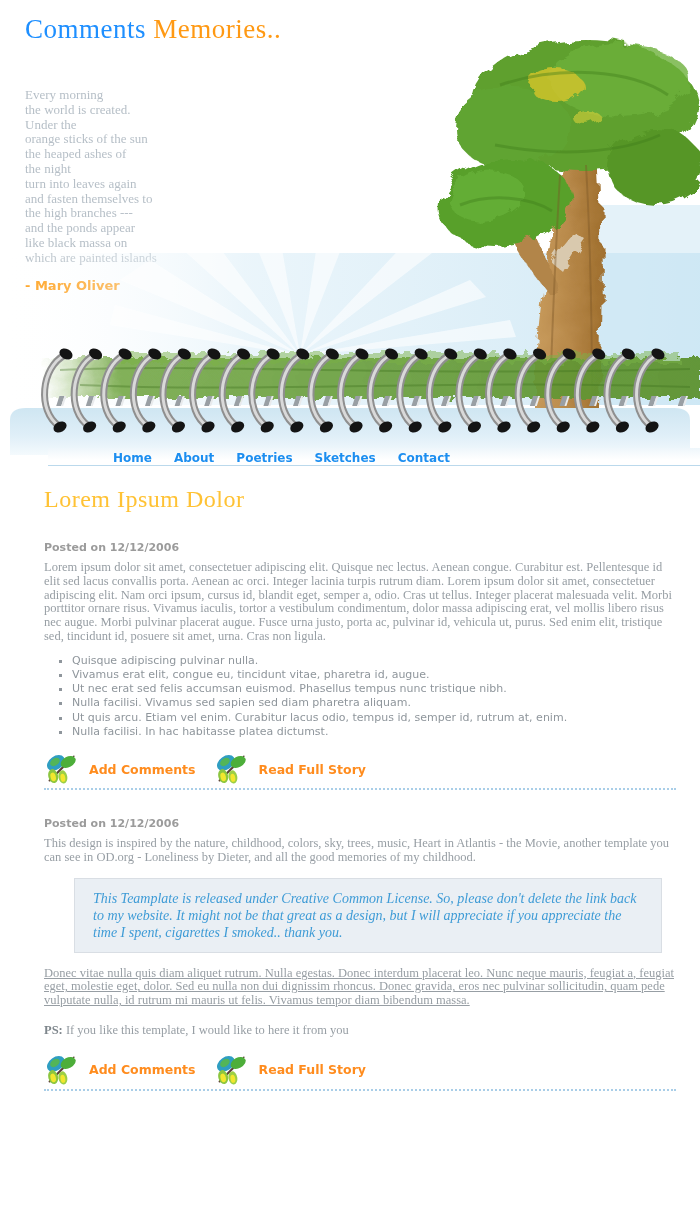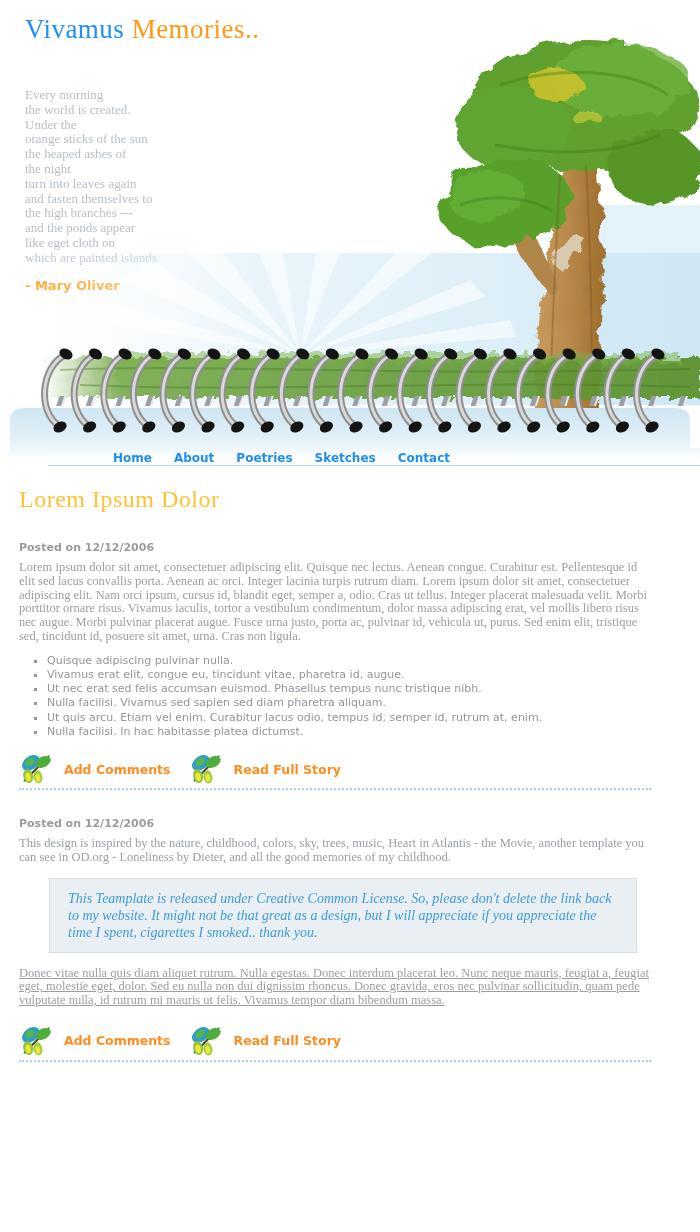--- a/index.html
+++ b/index.html
@@ -12,21 +12,21 @@
   .poem{position:absolute;left:25px;top:88px;font-size:13px;line-height:14.8px;color:#B6BFC7;}
   .poem-author{position:absolute;left:25px;top:278px;font-family:"DejaVu Sans","Liberation Sans",sans-serif;
                font-size:13px;font-weight:bold;color:#FFA322;}
   .header-art{position:absolute;left:0;top:25px;width:700px;height:430px;}
   
   .nav{position:absolute;left:0;top:448px;width:689px;height:18px;padding-left:65px;box-sizing:border-box;
        border-bottom:1px solid #BBD9EC;background:linear-gradient(#eef6fb, #ffffff 70%);margin-left:48px;}
   .nav a{font-family:"DejaVu Sans","Liberation Sans",sans-serif;font-size:12px;font-weight:bold;
          color:#1C8EF0;text-decoration:none;margin-right:22px;}
   
-  .content{position:absolute;left:19px;top:484px;width:632px;}
+  .content{position:absolute;left:44px;top:484px;width:632px;}
   h2.article-title{font-size:24px;font-weight:normal;color:#FFC234;margin:0;line-height:30px;letter-spacing:.5px;}
   .posted{font-family:"DejaVu Sans","Liberation Sans",sans-serif;font-size:11px;font-weight:bold;
           color:#9B9B9B;margin-top:27px;}
   .body-text{font-size:12.5px;line-height:13.8px;color:#979EA4;margin-top:7px;}
   ul.bullets{margin:10px 0 0 0;padding-left:28px;list-style-type:square;}
   ul.bullets li{font-family:"DejaVu Sans","Liberation Sans",sans-serif;font-size:11px;line-height:14.2px;color:#8F969C;}
   .links-row{display:flex;align-items:flex-end;margin-top:13px;height:32px;}
   .story-link{display:flex;align-items:center;text-decoration:none;margin-right:18px;}
   .story-link .lbl{font-family:"DejaVu Sans","Liberation Sans",sans-serif;font-size:12.5px;font-weight:bold;
                    color:#FF8C1E;margin-left:9px;}
@@ -40,34 +40,34 @@
   
   .footer{position:absolute;left:0;top:1196px;width:700px;border-top:1px solid #E3E3E3;
           font-family:"DejaVu Sans","Liberation Sans",sans-serif;font-size:10px;color:#ABABAB;
           padding:7px 0 0 6px;box-sizing:border-box;}
 </style>
 </head>
 <body>
 
 <div id="page">
 
-  <h1 class="site-title"><span class="t1">Vivamus </span><span class="t2">Memories..</span></h1>
+  <h1 class="site-title"><span class="t1">Comments </span><span class="t2">Memories..</span></h1>
 
   <div class="poem">
       <div>Every morning</div>
       <div>the world is created.</div>
       <div>Under the</div>
       <div>orange sticks of the sun</div>
       <div>the heaped ashes of</div>
       <div>the night</div>
       <div>turn into leaves again</div>
       <div>and fasten themselves to</div>
       <div>the high branches ---</div>
       <div>and the ponds appear</div>
-      <div>like eget cloth on</div>
+      <div>like black massa on</div>
       <div>which are painted islands</div>
     </div>
 
   <div class="poem-author">- Mary Oliver</div>
 
   <svg class="header-art" viewBox="0 0 700 430" width="700" height="430">
     <defs>
       <filter id="rough" x="-20%" y="-20%" width="140%" height="140%">
         <feTurbulence type="fractalNoise" baseFrequency="0.045 0.05" numOctaves="4" seed="7" result="n"></feTurbulence>
         <feDisplacementMap in="SourceGraphic" in2="n" scale="16"></feDisplacementMap>
@@ -253,20 +253,21 @@
         </svg>
         <span class="lbl">Read Full Story</span>
       </a>
     </div>
     <hr class="dotted-sep">
 
     <div class="posted">Posted on 12/12/2006</div>
     <div class="body-text">This design is inspired by the nature, childhood, colors, sky, trees, music, Heart in Atlantis - the Movie, another template you can see in OD.org - Loneliness by Dieter, and all the good memories of my childhood.</div>
     <div class="quote-box">This Teamplate is released under Creative Common License. So, please don't delete the link back to my website. It might not be that great as a design, but I will appreciate if you appreciate the time I spent, cigarettes I smoked.. thank you.</div>
     <div class="body-text mt14">Donec vitae nulla quis diam aliquet rutrum. Nulla egestas. Donec interdum placerat leo. Nunc neque mauris, feugiat a, feugiat eget, molestie eget, dolor. Sed eu nulla non dui dignissim rhoncus. Donec gravida, eros nec pulvinar sollicitudin, quam pede vulputate nulla, id rutrum mi mauris ut felis. Vivamus tempor diam bibendum massa.</div>
+    <div class="ps-line"><b>PS:</b><span> If you like this template, I would like to here it from you</span></div>
 
     <div class="links-row" style="margin-top:16px;">
       <a class="story-link" href="#">
         <svg width="36" height="30" viewBox="0 0 40 34">
           <line x1="6" y1="30" x2="29" y2="7" stroke="#5d4037" stroke-width="2.4" stroke-linecap="round"></line>
           <line x1="29" y1="7" x2="34" y2="2" stroke="#5d4037" stroke-width="1.4"></line>
           <line x1="29" y1="7" x2="35" y2="6" stroke="#5d4037" stroke-width="1.4"></line>
           <ellipse cx="13" cy="10" rx="11" ry="7.5" fill="#2f9ec2" transform="rotate(-35 13 10)"></ellipse>
           <ellipse cx="12" cy="9" rx="6" ry="4" fill="#59b945" transform="rotate(-35 12 9)" opacity="0.85"></ellipse>
           <ellipse cx="27" cy="9" rx="9" ry="6" fill="#4dae3a" transform="rotate(-28 27 9)"></ellipse>

